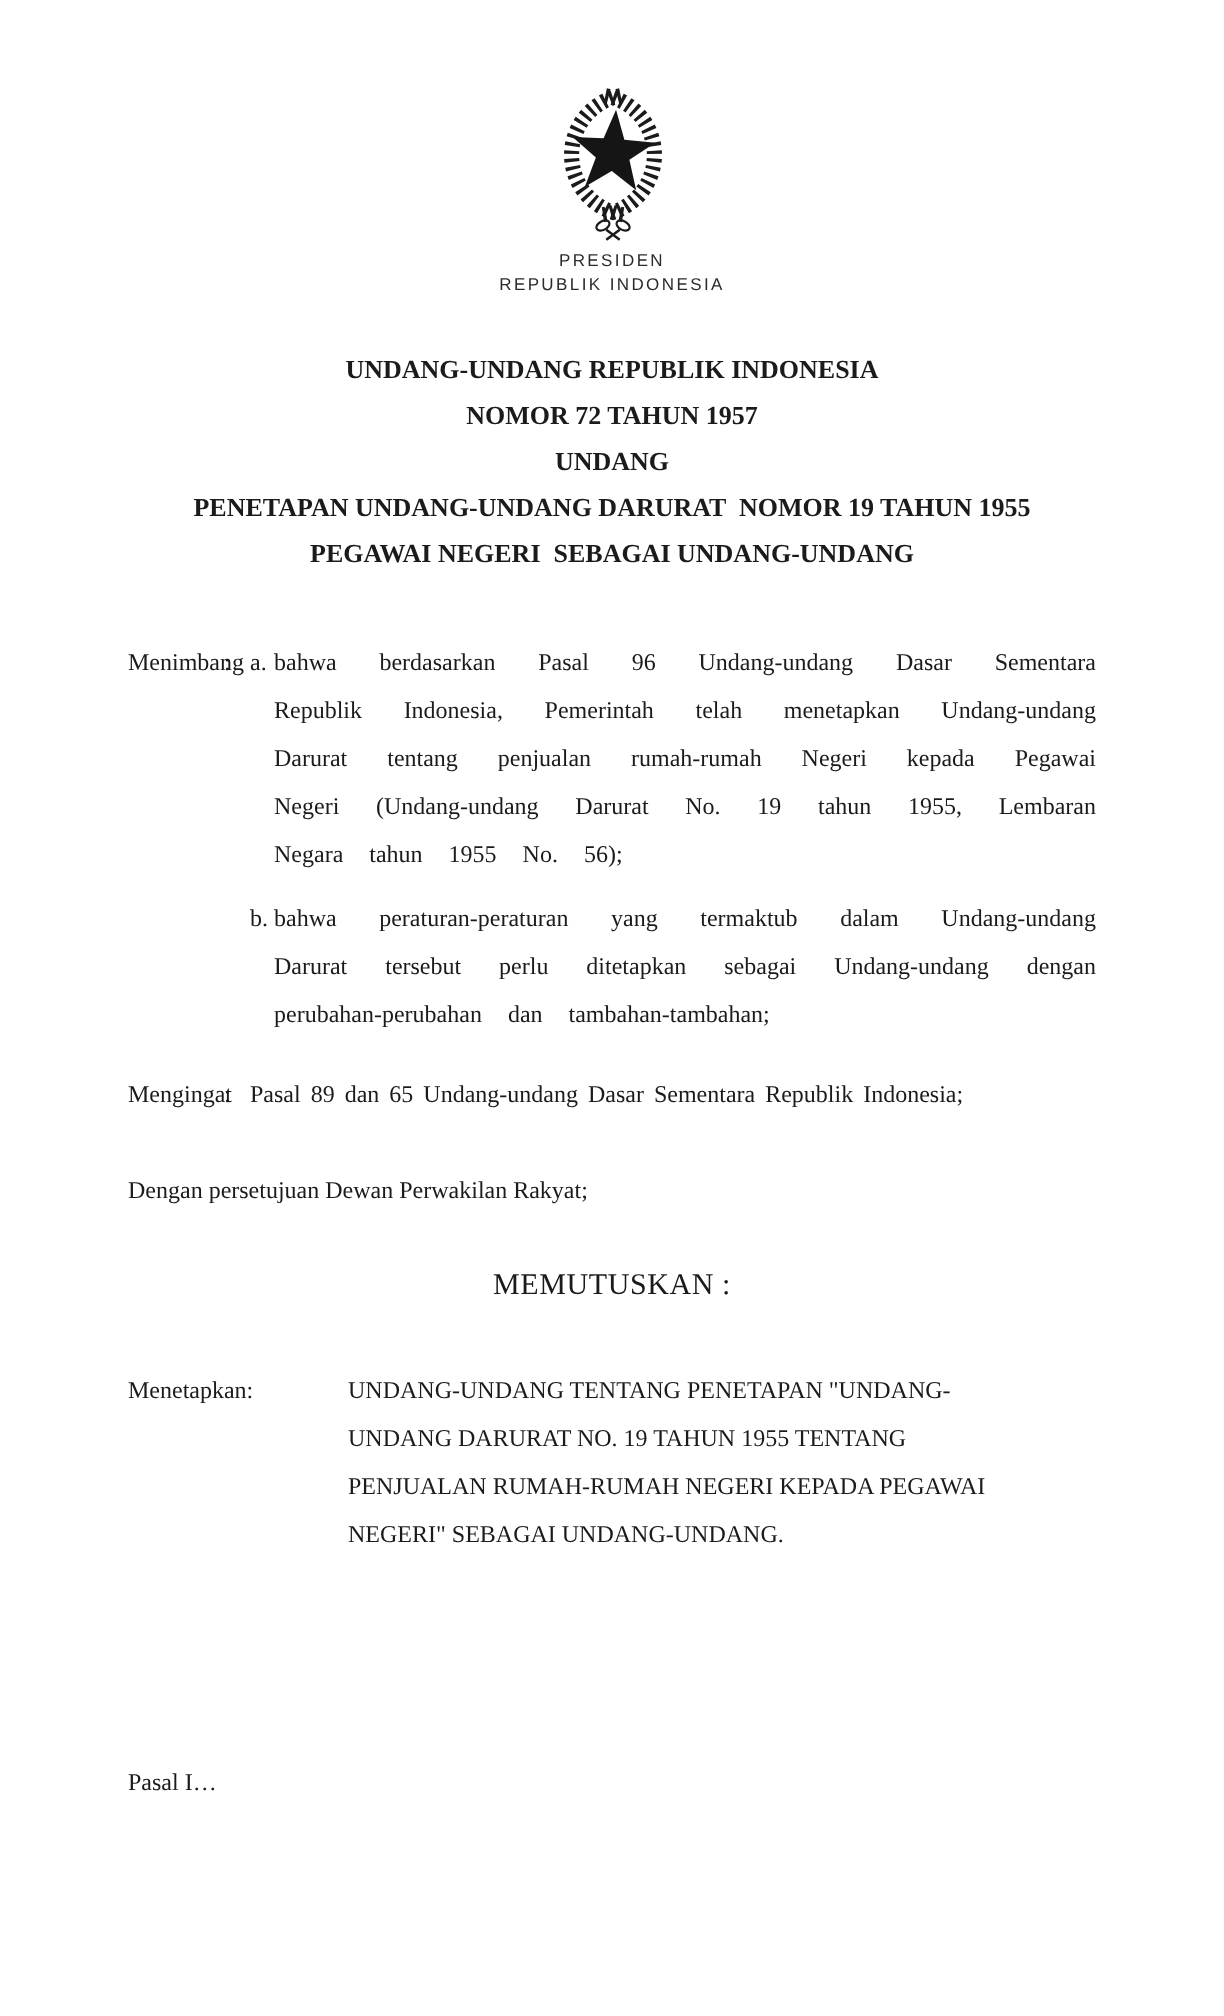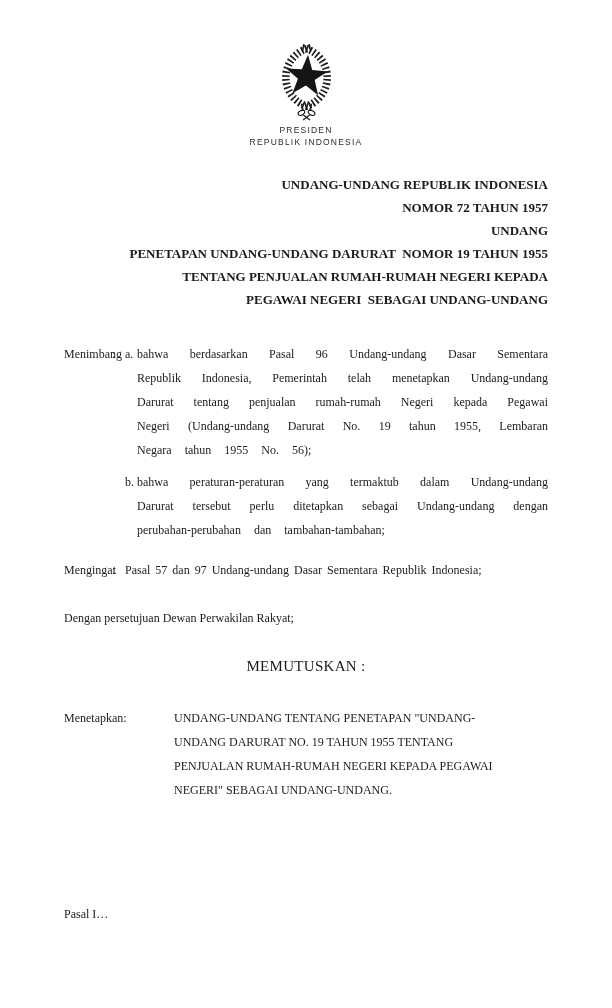--- a/index.html
+++ b/index.html
@@ -18,21 +18,21 @@
   .letterhead { padding-top:38px; text-align:center; }
   .seal { display:block; margin:0 auto; }
   .letterhead-name {
     font-family:"Liberation Sans","DejaVu Sans",sans-serif;
     font-size:8.5px; line-height:11.5px; letter-spacing:1.2px;
     color:#2b2b2b; margin-top:3px;
   }
 
   
   .title-block {
-    margin-top:25px; text-align:right;
+    margin-top:25px; text-align:center;
     font-weight:bold; font-size:13px; line-height:23px;
   }
   .title-line { white-space:pre; }
 
   .salutation {
     margin-top:25px; text-align:center;
     font-weight:bold; font-size:12.5px; line-height:14px;
   }
 
   
@@ -78,21 +78,20 @@
       <div>PRESIDEN</div>
       <div>REPUBLIK INDONESIA</div>
     </div>
   </div>
 
   <div class="title-block">
     <div class="title-line">UNDANG-UNDANG REPUBLIK INDONESIA</div>
     <div class="title-line">NOMOR 72 TAHUN 1957</div>
     <div class="title-line">UNDANG</div>
     <div class="title-line">PENETAPAN UNDANG-UNDANG DARURAT  NOMOR 19 TAHUN 1955</div>
-    <div class="title-line">TENTANG PENJUALAN RUMAH-RUMAH NEGERI KEPADA</div>
     <div class="title-line">PEGAWAI NEGERI  SEBAGAI UNDANG-UNDANG</div>
   </div>
 
 
   <div class="body-text clause-grid clause-menimbang">
     <div>Menimbang</div>
     <div>:</div>
     <div>
       <div class="item-grid">
         <div>a.</div>
@@ -101,21 +100,21 @@
       <div class="item-grid item-b">
         <div>b.</div>
         <div class="just">bahwa peraturan-peraturan yang termaktub dalam Undang-undang Darurat tersebut perlu ditetapkan sebagai Undang-undang dengan perubahan-perubahan dan tambahan-tambahan;</div>
       </div>
     </div>
   </div>
 
   <div class="body-text clause-grid clause-mengingat">
     <div>Mengingat</div>
     <div>:</div>
-    <div class="mengingat-text">Pasal 57 dan 97 Undang-undang Dasar Sementara Republik Indonesia;</div>
+    <div class="mengingat-text">Pasal 89 dan 65 Undang-undang Dasar Sementara Republik Indonesia;</div>
   </div>
 
   <div class="body-text agreement">Dengan persetujuan Dewan Perwakilan Rakyat;</div>
 
   <div class="body-text decision">MEMUTUSKAN :</div>
 
   <div class="body-text clause-menetapkan">
     <div>Menetapkan:</div>
     <div>
       <div class="menetapkan-line">UNDANG-UNDANG TENTANG PENETAPAN "UNDANG-</div>

